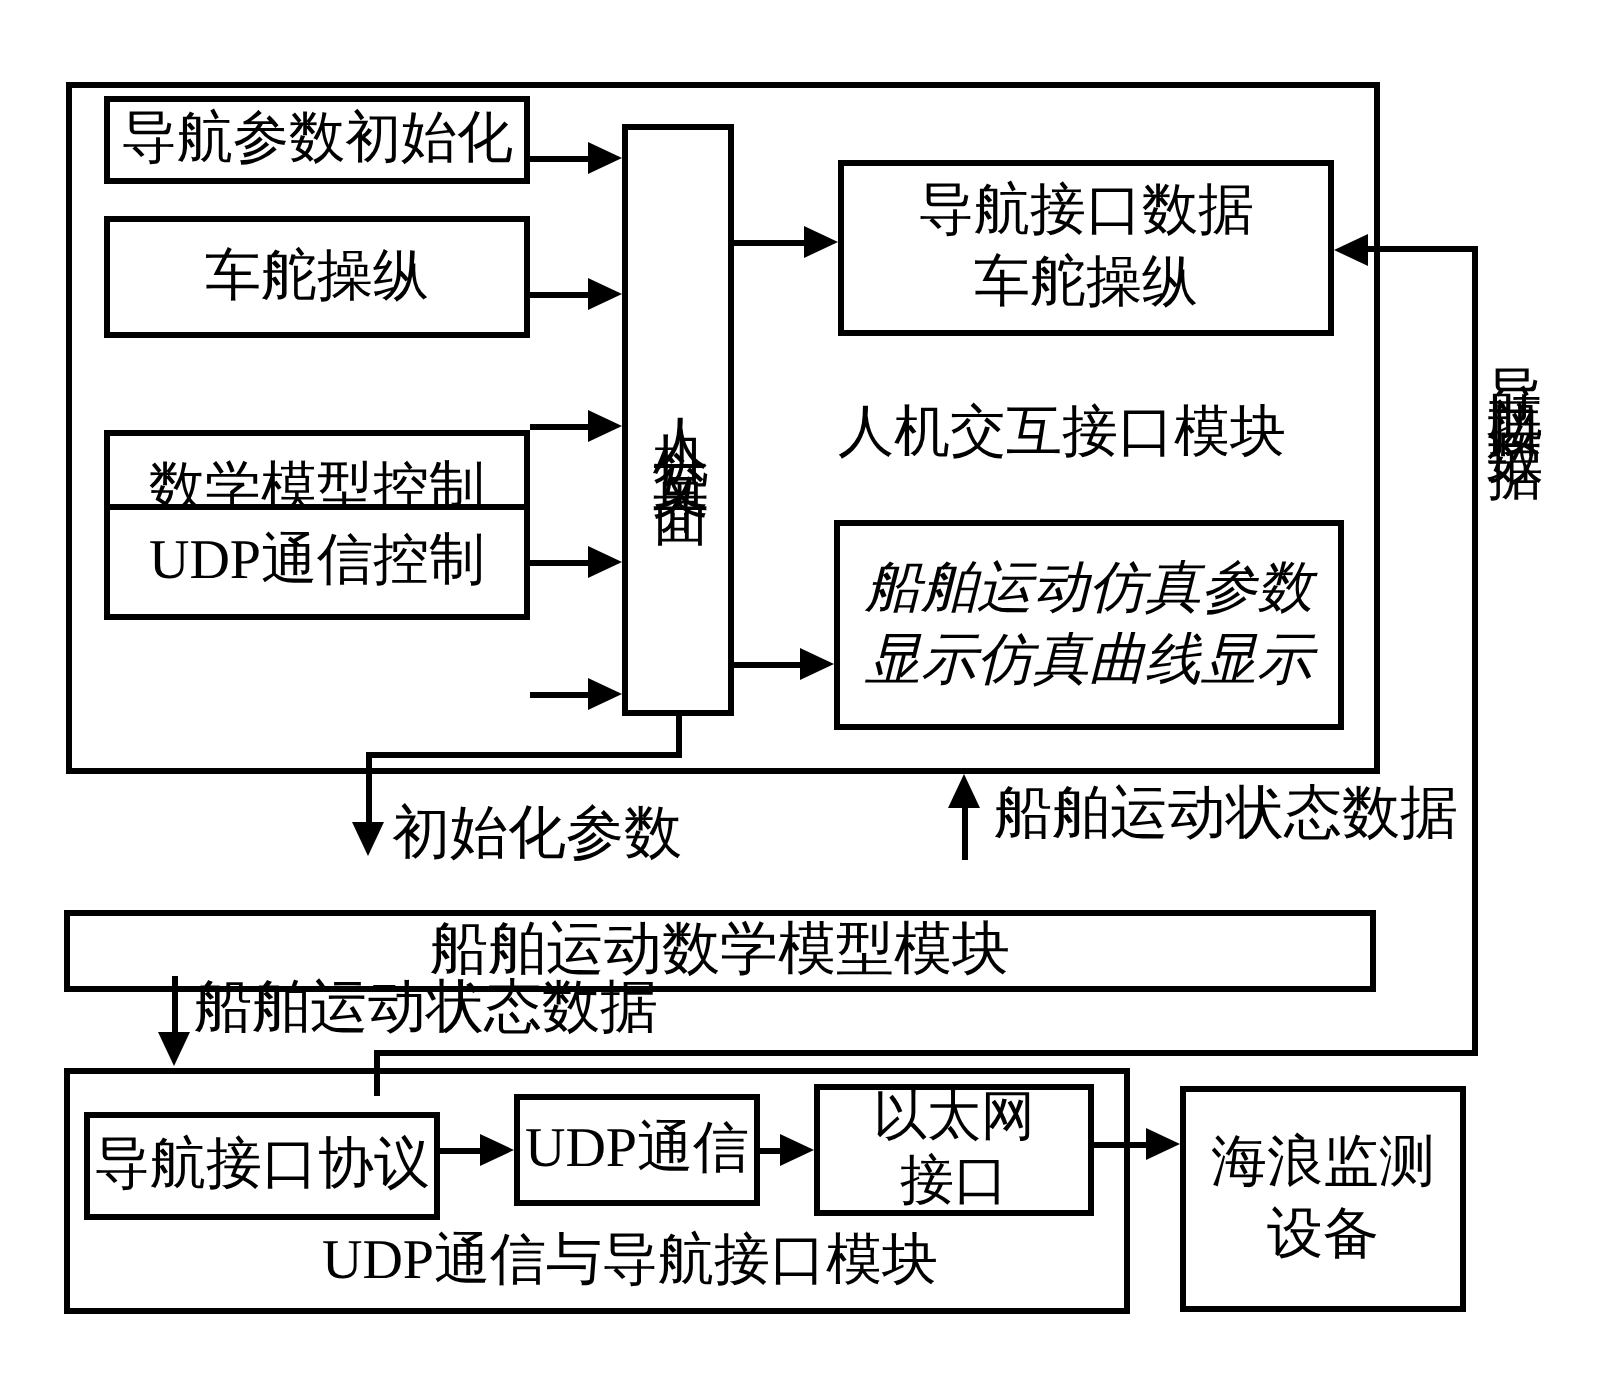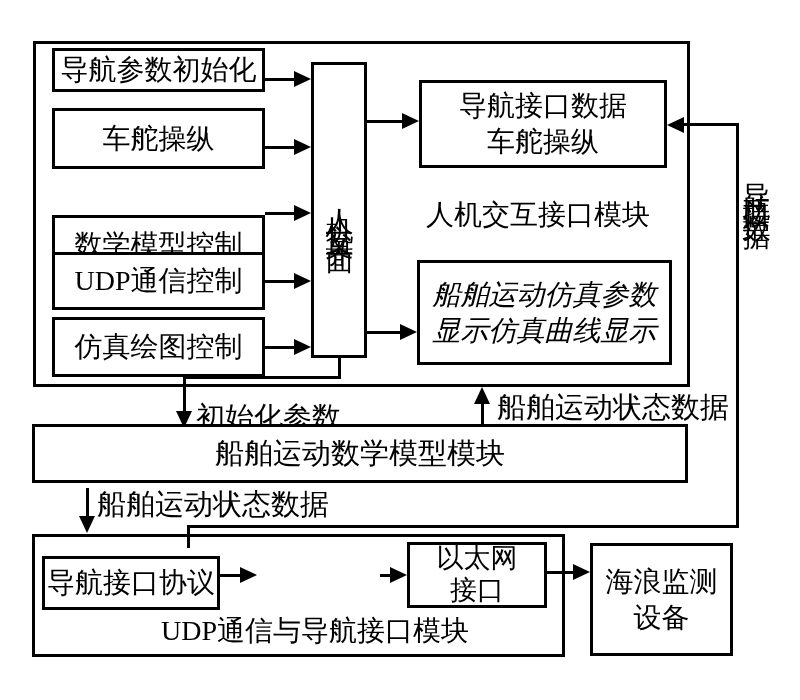--- a/index.html
+++ b/index.html
@@ -36,38 +36,35 @@
   </div>
   <div class="box" style="left:52px; top:108px; width:213px; height:61px;">
     <span>车舵操纵</span>
   </div>
   <div class="box" style="left:52px; top:183px; width:213px; height:60px;margin-top:32px;">
     <span>数学模型控制</span>
   </div>
   <div class="box" style="left:52px; top:252px; width:213px; height:58px;">
     <span>UDP通信控制</span>
   </div>
-  <div class="box" style="left:52px; top:317px; width:213px; height:60px;">
-    <span>仿真绘图控制</span>
-  </div>
 
   <div class="box" style="left:311px; top:62px; width:56px; height:296px;">
     <span class="vtext">人机交互界面</span>
   </div>
 
   <div class="box" style="left:419px; top:80px; width:248px; height:88px;">
     <span>导航接口数据</span>
     <span>车舵操纵</span>
   </div>
   <div class="box" style="left:417px; top:260px; width:255px; height:105px;font-style:italic;">
     <span>船舶运动仿真参数</span>
     <span>显示仿真曲线显示</span>
   </div>
 
-  <div class="lbl" style="left:419px; top:203px; width:231px; text-align:right; font-size:28px;font-family:Liberation Mono, monospace;">人机交互接口模块</div>
+  <div class="lbl" style="left:419px; top:203px; width:231px; text-align:left; font-size:28px;">人机交互接口模块</div>
 
   <div class="ln" style="left:265px; top:78px; width:31px; height:3px;"></div>
   <div class="ah ah-right" style="left:294px; top:71px;"></div>
   <div class="ln" style="left:265px; top:146px; width:31px; height:3px;"></div>
   <div class="ah ah-right" style="left:294px; top:139px;"></div>
   <div class="ln" style="left:265px; top:212px; width:31px; height:3px;"></div>
   <div class="ah ah-right" style="left:294px; top:205px;"></div>
   <div class="ln" style="left:265px; top:280px; width:31px; height:3px;"></div>
   <div class="ah ah-right" style="left:294px; top:273px;"></div>
   <div class="ln" style="left:265px; top:346px; width:31px; height:3px;"></div>
@@ -81,32 +78,35 @@
   <div class="ln" style="left:338px; top:358px; width:3px; height:21px;"></div>
   <div class="ln" style="left:183px; top:376px; width:158px; height:3px;"></div>
   <div class="ln" style="left:183px; top:376px; width:3px; height:37px;"></div>
   <div class="ah ah-down" style="left:176px; top:411px;"></div>
   <div class="lbl" style="left:196px; top:403px;">初始化参数</div>
 
   <div class="ln" style="left:481px; top:403px; width:3px; height:27px;"></div>
   <div class="ah ah-up" style="left:474px; top:387px;"></div>
   <div class="lbl" style="left:497px; top:393px;">船舶运动状态数据</div>
 
-  <div class="box" style="left:32px; top:424px; width:656px; height:59px; font-size:29px;text-align:right;">
+  <div class="box" style="left:32px; top:455px; width:656px; height:41px; font-size:29px;text-align:right;">
     <span>船舶运动数学模型模块</span>
   </div>
 
   <div class="ln" style="left:86px; top:488px; width:3px; height:29px;"></div>
   <div class="ah ah-down" style="left:79px; top:516px;"></div>
   <div class="lbl" style="left:97px; top:490px;">船舶运动状态数据</div>
 
   <div class="frame" style="left:32px; top:534px; width:533px; height:123px;"></div>
 
   <div class="box" style="left:42px; top:556px; width:178px; height:54px;">
     <span>导航接口协议</span>
+  </div>
+  <div class="box" style="left:257px; top:547px; width:123px; height:56px;">
+    <span>UDP通信</span>
   </div>
   <div class="box" style="left:407px; top:542px; width:140px; height:66px; font-size:27px; line-height:1.17;">
     <span>以太网</span>
     <span>接口</span>
   </div>
   <div class="lbl" style="left:152px; top:617px; width:326px; text-align:center; font-size:28px;">UDP通信与导航接口模块</div>
 
   <div class="ln" style="left:220px; top:574px; width:20px; height:3px;"></div>
   <div class="ah ah-right" style="left:240px; top:567px;"></div>
   <div class="ln" style="left:380px; top:574px; width:10px; height:3px;"></div>

